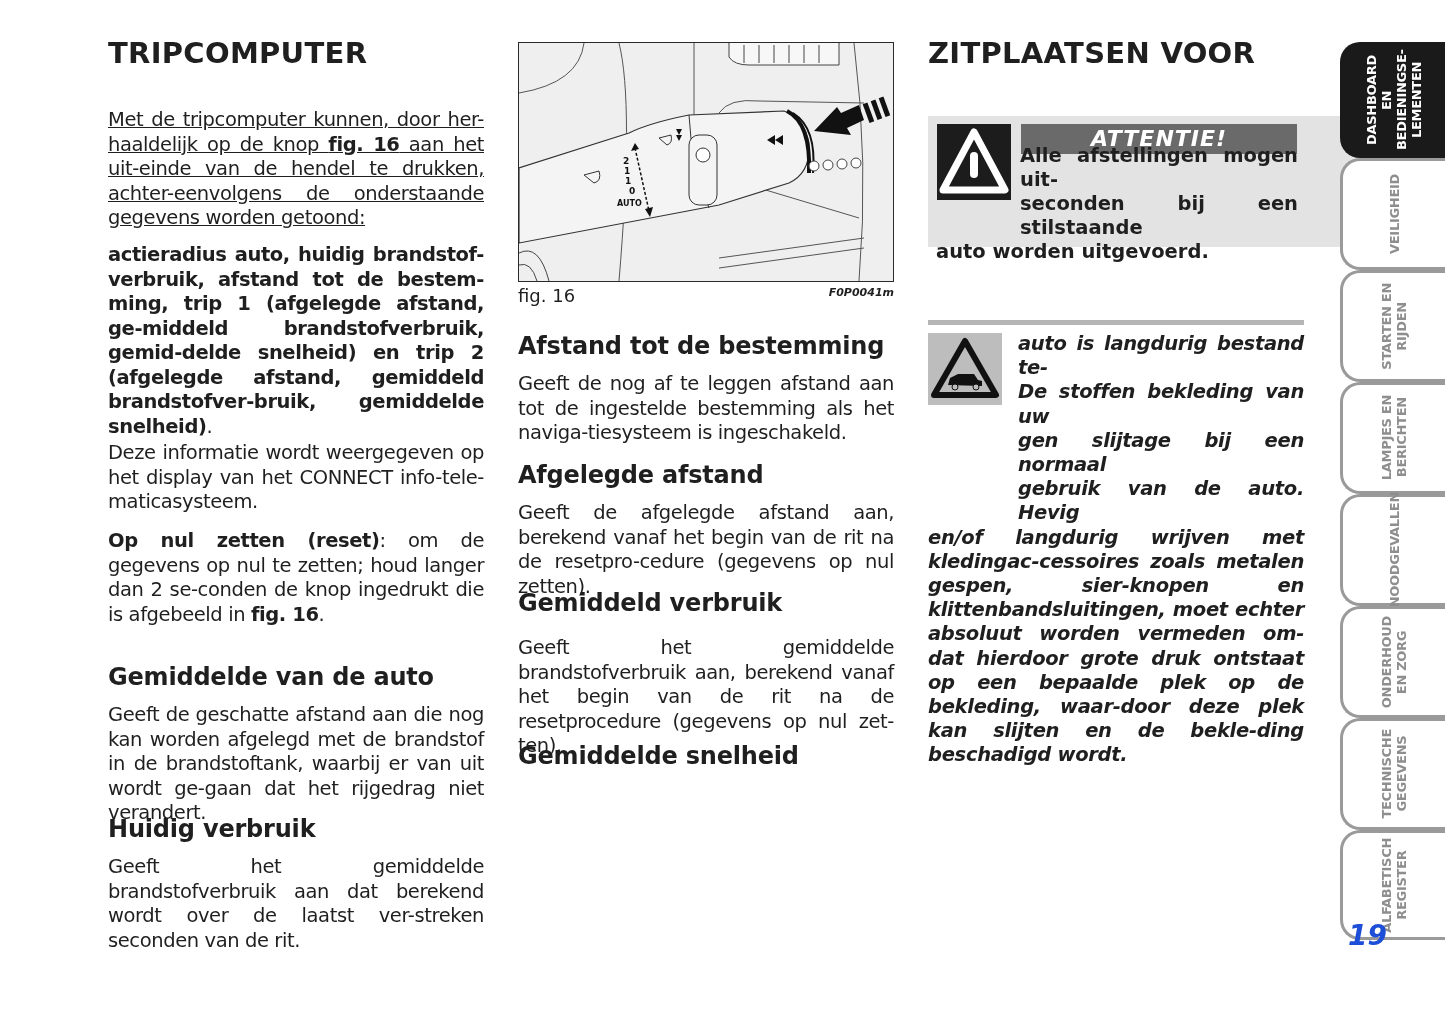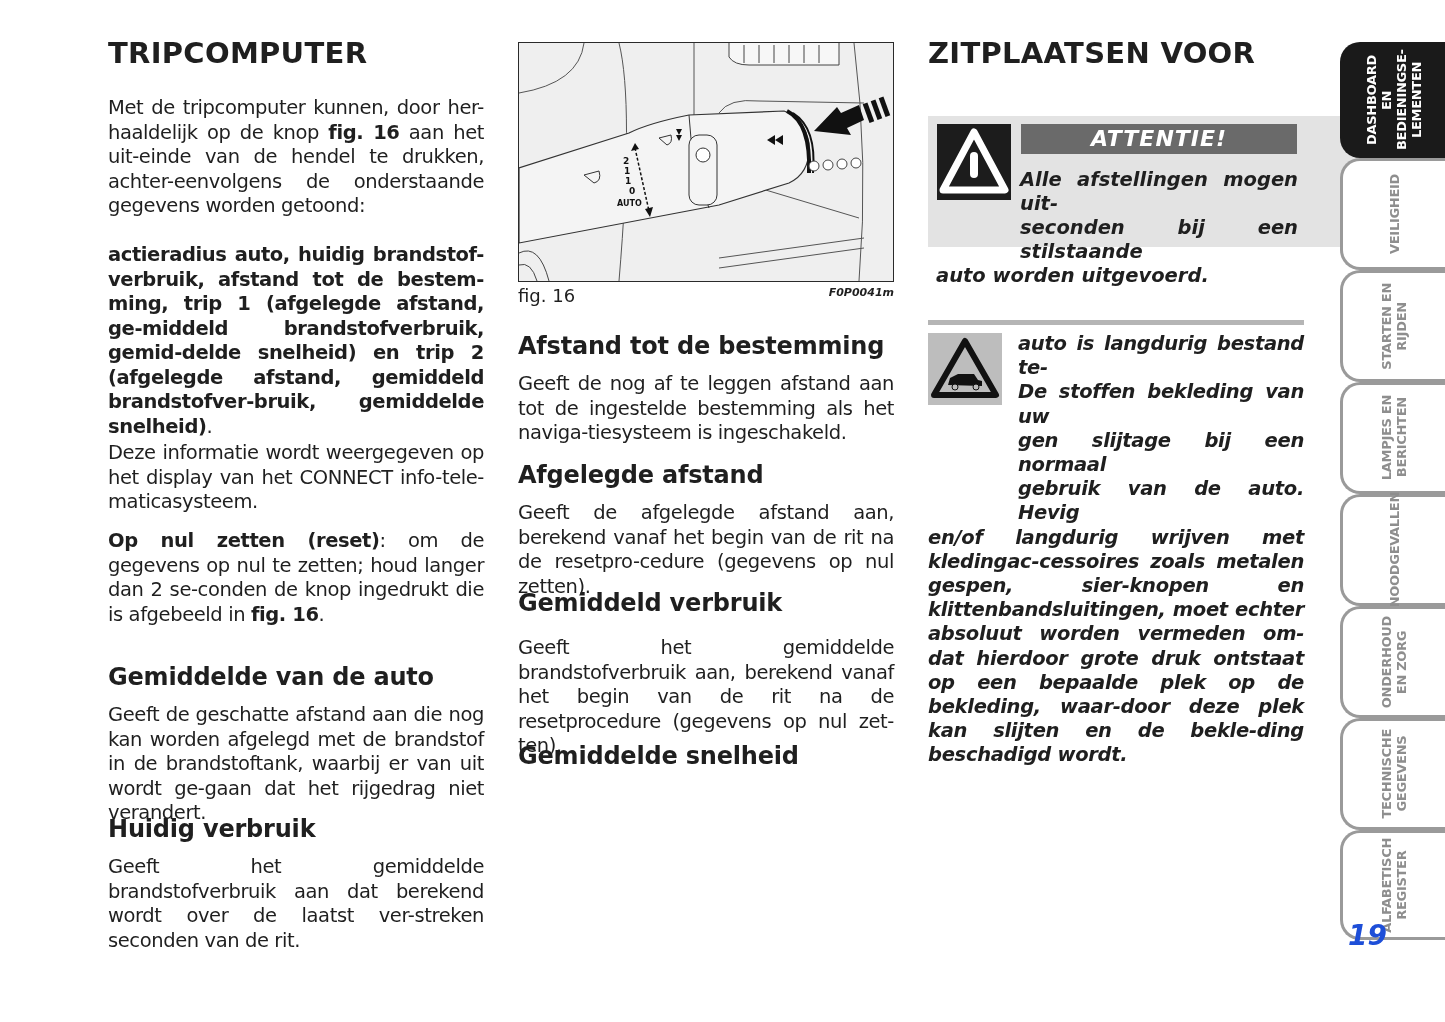--- a/index.html
+++ b/index.html
@@ -23,22 +23,22 @@
          border: 1px solid #2a2a2a; background: #efefef; overflow: hidden; }
   .fig-caption { position: absolute; top: 285px; left: 0; font-size: 18px; }
   .fig-code { position: absolute; top: 286px; right: 0; font-size: 11px; font-weight: bold; font-style: italic; }
 
   
   .attn { position: absolute; top: 116px; left: 0; width: 434px; height: 131px; background: #e3e3e3; }
   .attn-icon { position: absolute; left: 9px; top: 8px; width: 74px; height: 76px; background: #1c1c1c; }
   .attn-head { position: absolute; left: 93px; top: 8px; width: 276px; height: 30px; background: #6a6a6a;
                color: #fff; font-weight: bold; font-style: italic; font-size: 22px; text-align: center;
                line-height: 30px; letter-spacing: 1px; }
-  .attn-text { position: absolute; left: 8px; top: 52px; width: 362px; font-size: 19.5px; font-weight: bold;
-               font-style: italic; line-height: 24px; }
+  .attn-text { position: absolute; left: 8px; top: 28px; width: 362px; font-size: 19.5px; font-weight: bold;
+               line-height: 24px; }
   .attn-text .indent { display: block; padding-left: 84px; text-align: justify; text-align-last: justify; }
 
   .rule { position: absolute; top: 320px; left: 0; width: 376px; height: 5px; background: #b5b5b5; }
   .warn-icon { position: absolute; top: 333px; left: 0; width: 74px; height: 72px; background: #bdbdbd; }
   .warn-text { position: absolute; top: 332px; left: 0; width: 376px; font-size: 19.5px; font-weight: bold;
                font-style: italic; line-height: 24.2px; text-align: justify; letter-spacing: -0.3px; }
   .warn-text .ind { display:block; padding-left: 90px; text-align: justify; text-align-last: justify; }
 
   
   .tabs { position: absolute; left: 1340px; top: 42px; width: 105px; }
@@ -50,21 +50,21 @@
               color: #8e8e8e; text-align: center; line-height: 15px; white-space: pre-line; letter-spacing: -0.3px; }
   .tab.active span { color: #fff; }
   .page-num { position: absolute; left: 1348px; top: 919px; font-size: 28px; font-weight: bold; color: #1d4ed8; font-style: italic; }
 </style>
 </head>
 <body>
 
 <div class="col col-left">
   <h1 class="title">TRIPCOMPUTER</h1>
 
-  <div class="block" style="top:96px;">
+  <div class="block" style="top:108px;text-decoration:underline;">
     <p><span>Met de tripcomputer kunnen, door her-haaldelijk op de knop </span><span class="b">fig. 16</span><span> aan het uit-einde van de hendel te drukken, achter-eenvolgens de onderstaande gegevens worden getoond:</span></p>
   </div>
 
   <div class="block" style="top:243px;">
     <p><span class="b">actieradius auto, huidig brandstof-verbruik, afstand tot de bestem-ming, trip 1 (afgelegde afstand, ge-middeld brandstofverbruik, gemid-delde snelheid) en trip 2 (afgelegde afstand, gemiddeld brandstofver-bruik, gemiddelde snelheid)</span><span>.</span></p>
   </div>
 
   <div class="block" style="top:441px;">
     <p>Deze informatie wordt weergegeven op het display van het CONNECT info-tele-maticasysteem.</p>
   </div>

